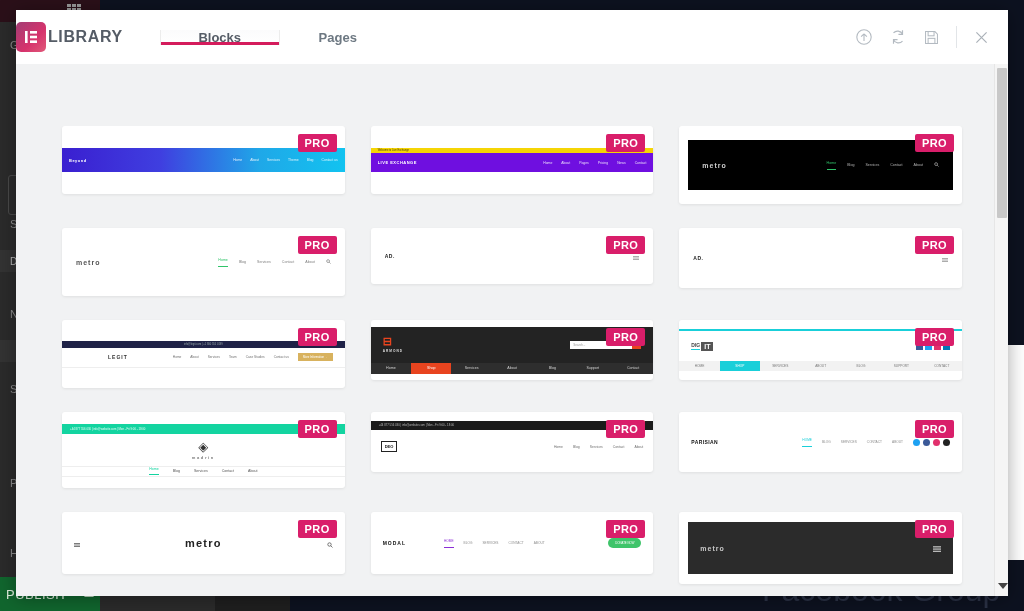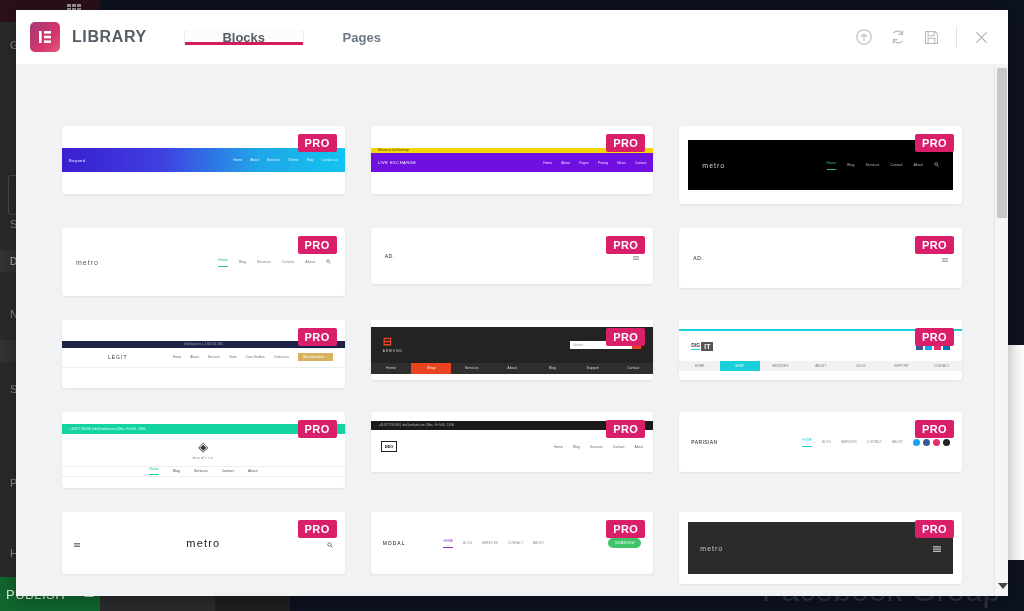--- a/index.html
+++ b/index.html
@@ -65,21 +65,21 @@
     position: absolute; left: 16px; top: 10px; width: 992px; height: 586px;
     background: #f1f2f3;
     box-shadow: 0 2px 18px rgba(0,0,0,.35);
     display: flex; flex-direction: column;
     overflow: hidden;
   }
   .m-header {
     height: 54px; background: #ffffff; display: flex; align-items: stretch;
     flex: 0 0 54px; position: relative;
   }
-  .m-logo-wrap { display:flex; align-items:center; padding-left: 14px; gap: 12px; }
+  .m-logo-wrap { display:flex; align-items:center; gap: 2px; }
   .m-logo {
     width: 30px; height: 30px; border-radius: 5px;
     background: linear-gradient(135deg, #a23d74 0%, #d6336c 60%, #e05a7a 100%);
     display:flex; align-items:center; justify-content:center;
   }
   .m-logo svg { display:block; }
   .m-title {
     font-size: 16px; font-weight: bold; color: #555c66; letter-spacing: .6px;
   }
   .m-tabs { display: flex; align-items: center; margin-left: 38px; }
@@ -192,21 +192,21 @@
   .th-madrin .mid { height: 32px; background:#fff; display:flex; flex-direction:column; align-items:center; justify-content:center; }
   .th-madrin .nav { height: 11px; border-top:1px solid #eee; border-bottom:1px solid #eee; display:flex; align-items:center; justify-content:center; gap:14px; font-size:3.6px; color:#555; }
   .th-dark-top { width:100%; }
   .th-dark-top .top { height: 9px; background:#1b1b1b; display:flex; align-items:center; padding:0 8px; color:#bbb; }
   .th-dark-top .main { height: 34px; background:#fff; display:flex; align-items:center; padding:0 10px; }
   .th-parisian { width:100%; height: 46px; background:#fff; display:flex; align-items:center; padding: 0 12px; }
   .th-metro-c { width:100%; height: 46px; background:#fff; display:flex; align-items:center; padding: 0 12px; }
   .th-modal { width:100%; height: 46px; background:#fff; display:flex; align-items:center; padding: 0 12px; }
   .th-metro-dark { width:100%; height: 52px; background:#2b2b2b; display:flex; align-items:center; padding: 0 12px; }
 
-  .logo-txt { font-weight: normal; letter-spacing: .5px; text-align: center; }
+  .logo-txt { font-weight: bold; letter-spacing: .5px; text-align: center; }
   .navlink { color: inherit; opacity: .85; }
   .dot-social { width: 7px; height: 7px; border-radius: 50%; display:inline-block; }
   .sq-social { width: 7px; height: 7px; display:inline-block; }
 
   
   .sb-track {
     position:absolute; right: 0; top: 54px; width: 14px; bottom: 0; background: #f5f5f5;
     border-left: 1px solid #e6e6e6;
   }
   .sb-thumb {

